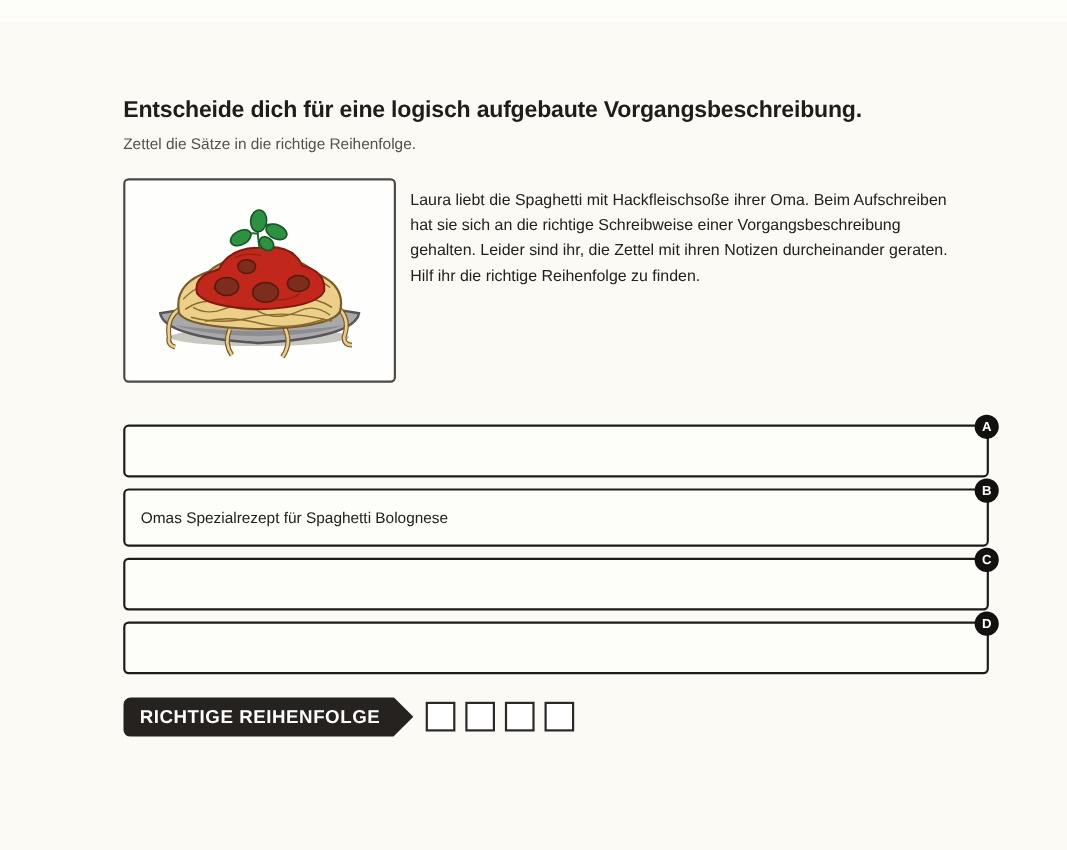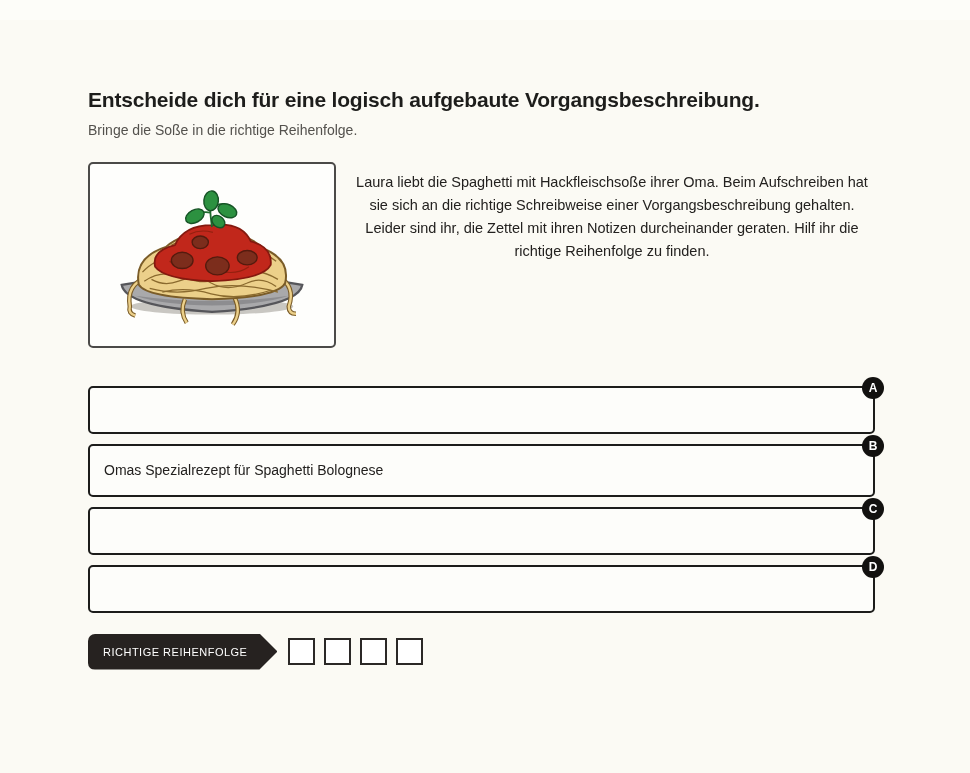--- a/index.html
+++ b/index.html
@@ -5,21 +5,21 @@
   * { margin:0; padding:0; box-sizing:border-box; }
   html, body { width:970px; height:773px; }
   body {
     font-family:"Liberation Sans","DejaVu Sans",sans-serif;
     background:#fbfaf4;
     color:#23211f;
     overflow:hidden;
     position:relative;
   }
   .top-band { position:absolute; top:0; left:0; width:100%; height:20px; background:#fdfdf9; }
-  .container { position:relative; padding:88px 95px 0 88px; }
+  .container { position:relative; padding:88px 95px 0 112px; }
 
   h1.title {
     font-size:21px;
     font-weight:bold;
     color:#1d1d1b;
     letter-spacing:-0.2px;
     line-height:1.15;
   }
   .subtitle { margin-top:10px; font-size:14px; color:#53514d; }
 
@@ -33,21 +33,20 @@
     display:flex; align-items:center; justify-content:center;
     overflow:hidden;
   }
   .figure svg { width:226px; height:168px; }
   .intro-text {
     font-size:14.5px;
     line-height:1.58;
     padding-top:9px;
     max-width:535px;
     color:#23211f;
-    text-align:center;
   }
 
   .cards { margin-top:38px; display:flex; flex-direction:column; gap:10px; width:787px; }
   .card {
     position:relative;
     background:#fdfdfa;
     border:2px solid #1c1c1a;
     border-radius:5px;
     padding:13px 34px 13px 14px;
     font-size:14px;
@@ -67,43 +66,43 @@
     line-height:1;
   }
 
   .answer-row { margin-top:21px; display:flex; align-items:center; }
   .answer-label {
     background:#262220;
     color:#ffffff;
     height:36px;
     display:flex; align-items:center;
     padding:1px 30px 0 15px;
-    font-size:11px;
-    font-weight:normal;
+    font-size:17px;
+    font-weight:bold;
     letter-spacing:0.5px;
     border-radius:7px;
     clip-path: polygon(0 0, calc(100% - 18px) 0, 100% 50%, calc(100% - 18px) 100%, 0 100%);
     white-space:nowrap;
   }
   .slots { display:flex; gap:9px; margin-left:11px; }
   .slot {
     width:27px; height:27px;
     background:#ffffff;
     border:2px solid #2b2826;
   }
 </style>
 </head>
 <body>
 
 <div class="top-band"></div>
 
 <div class="container">
 
   <h1 class="title">Entscheide dich für eine logisch aufgebaute Vorgangsbeschreibung.</h1>
-  <p class="subtitle">Bringe die Soße in die richtige Reihenfolge.</p>
+  <p class="subtitle">Zettel die Sätze in die richtige Reihenfolge.</p>
 
   <div class="intro">
     <div class="figure">
       <svg viewBox="0 0 250 186" aria-hidden="true">
 
         <ellipse cx="125" cy="150" rx="90" ry="9" fill="#c9c7c2"></ellipse>
 
         <path d="M25 126 Q125 108 225 126 Q221 150 125 156 Q29 150 25 126 Z" fill="#a9a9ab" stroke="#56565a" stroke-width="2.5"></path>
         <path d="M40 138 Q125 150 210 138 Q180 148 125 149 Q70 148 40 138 Z" fill="#8d8d90"></path>
 

